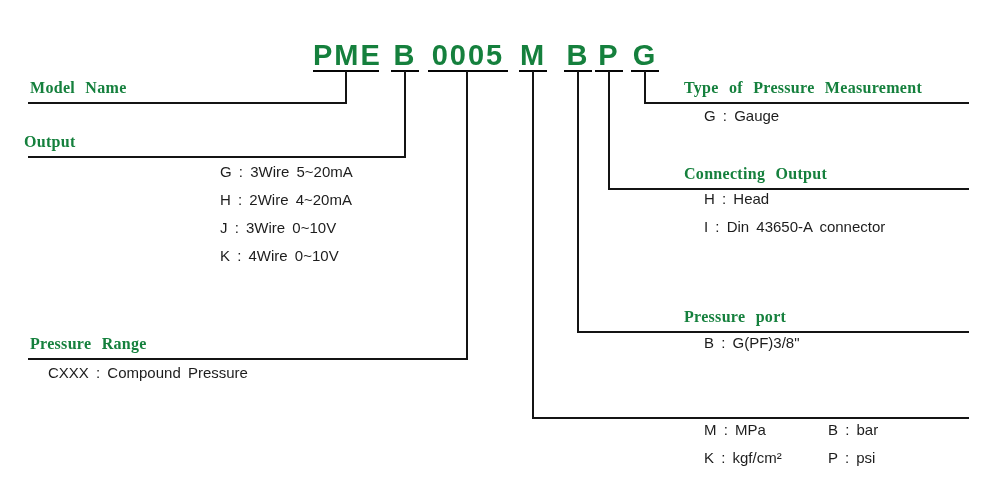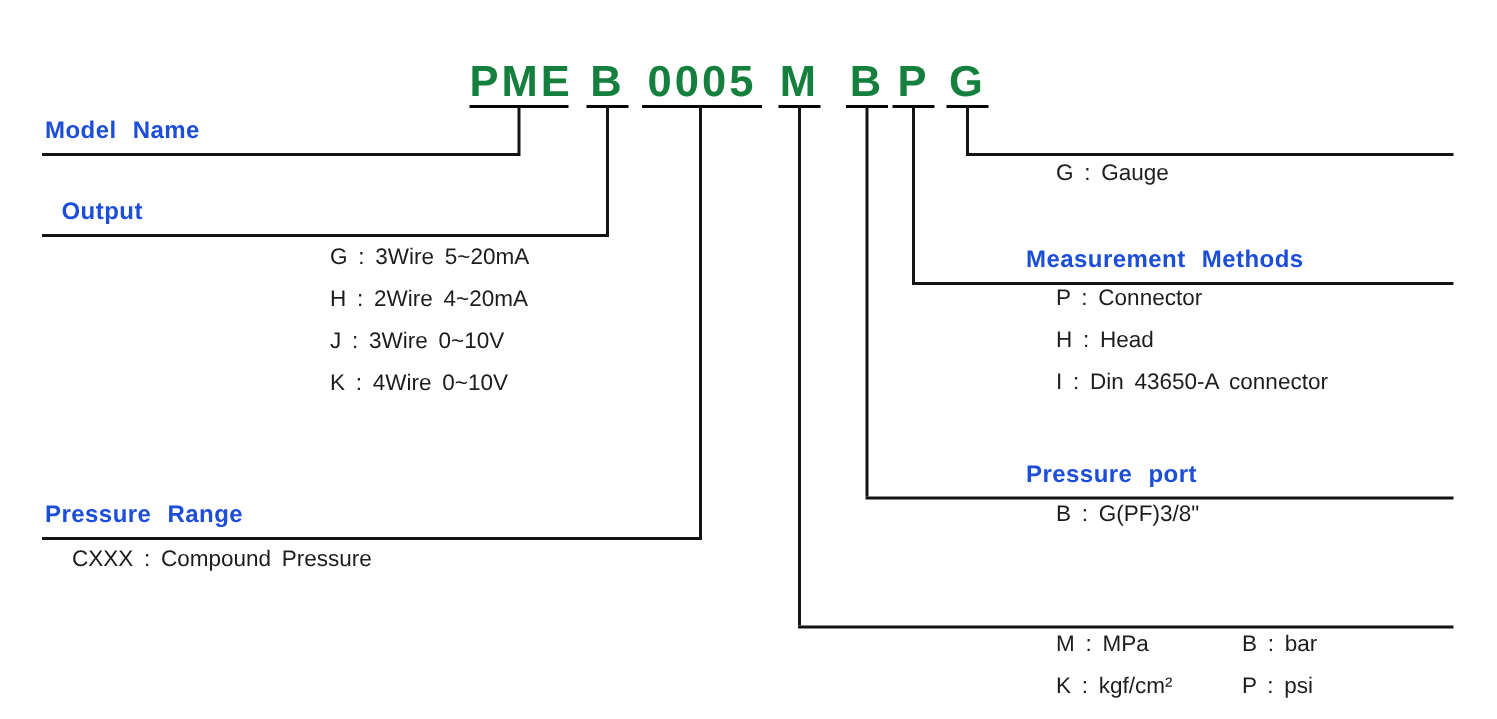--- a/index.html
+++ b/index.html
@@ -28,22 +28,23 @@
   .vline{position:absolute;width:2px;background:#141414;}
   .hline{position:absolute;height:2px;background:#141414;}
   
   .heading{
     position:absolute;
     font-weight:bold;
     font-size:16px;
     line-height:20px;
     letter-spacing:0.3px;
     word-spacing:6px;
-    color:#1d4ed8;
+    color:#15803d;
     white-space:nowrap;
+    font-family:Liberation Serif, serif;
   }
   
   .opt-col{position:absolute;font-size:15px;line-height:28px;word-spacing:3px;color:#1d1d1d;white-space:nowrap;}
   .opt-col div{height:28px;}
 </style>
 </head>
 <body>
 
 <div id="canvas">
 
@@ -66,40 +67,40 @@
   <div class="hline" style="left:28px;top:102px;width:319px;"></div>
   <div class="hline" style="left:28px;top:156px;width:378px;"></div>
   <div class="hline" style="left:28px;top:358px;width:440px;"></div>
   <div class="hline" style="left:644px;top:102px;width:325px;"></div>
   <div class="hline" style="left:608px;top:188px;width:361px;"></div>
   <div class="hline" style="left:577px;top:331px;width:392px;"></div>
   <div class="hline" style="left:532px;top:417px;width:437px;"></div>
 
   <div class="heading" style="left:30px;top:78px;">Model Name</div>
 
-  <div class="heading" style="left:41px;top:132px;">Output</div>
+  <div class="heading" style="left:24px;top:132px;">Output</div>
   <div class="opt-col" style="left:220px;top:158px;">
     <div>G : 3Wire 5~20mA</div>
     <div>H : 2Wire 4~20mA</div>
     <div>J : 3Wire 0~10V</div>
     <div>K : 4Wire 0~10V</div>
   </div>
 
   <div class="heading" style="left:30px;top:334px;">Pressure Range</div>
   <div class="opt-col" style="left:48px;top:359px;">
     <div>CXXX : Compound Pressure</div>
   </div>
 
+  <div class="heading" style="left:684px;top:78px;">Type of Pressure Measurement</div>
   <div class="opt-col" style="left:704px;top:102px;">
     <div>G : Gauge</div>
   </div>
 
-  <div class="heading" style="left:684px;top:164px;">Measurement Methods</div>
+  <div class="heading" style="left:684px;top:164px;">Connecting Output</div>
   <div class="opt-col" style="left:704px;top:185px;">
-    <div>P : Connector</div>
     <div>H : Head</div>
     <div>I : Din 43650-A connector</div>
   </div>
 
   <div class="heading" style="left:684px;top:307px;">Pressure port</div>
   <div class="opt-col" style="left:704px;top:329px;">
     <div>B : G(PF)3/8"</div>
   </div>
 
   <div class="opt-col" style="left:704px;top:416px;">

